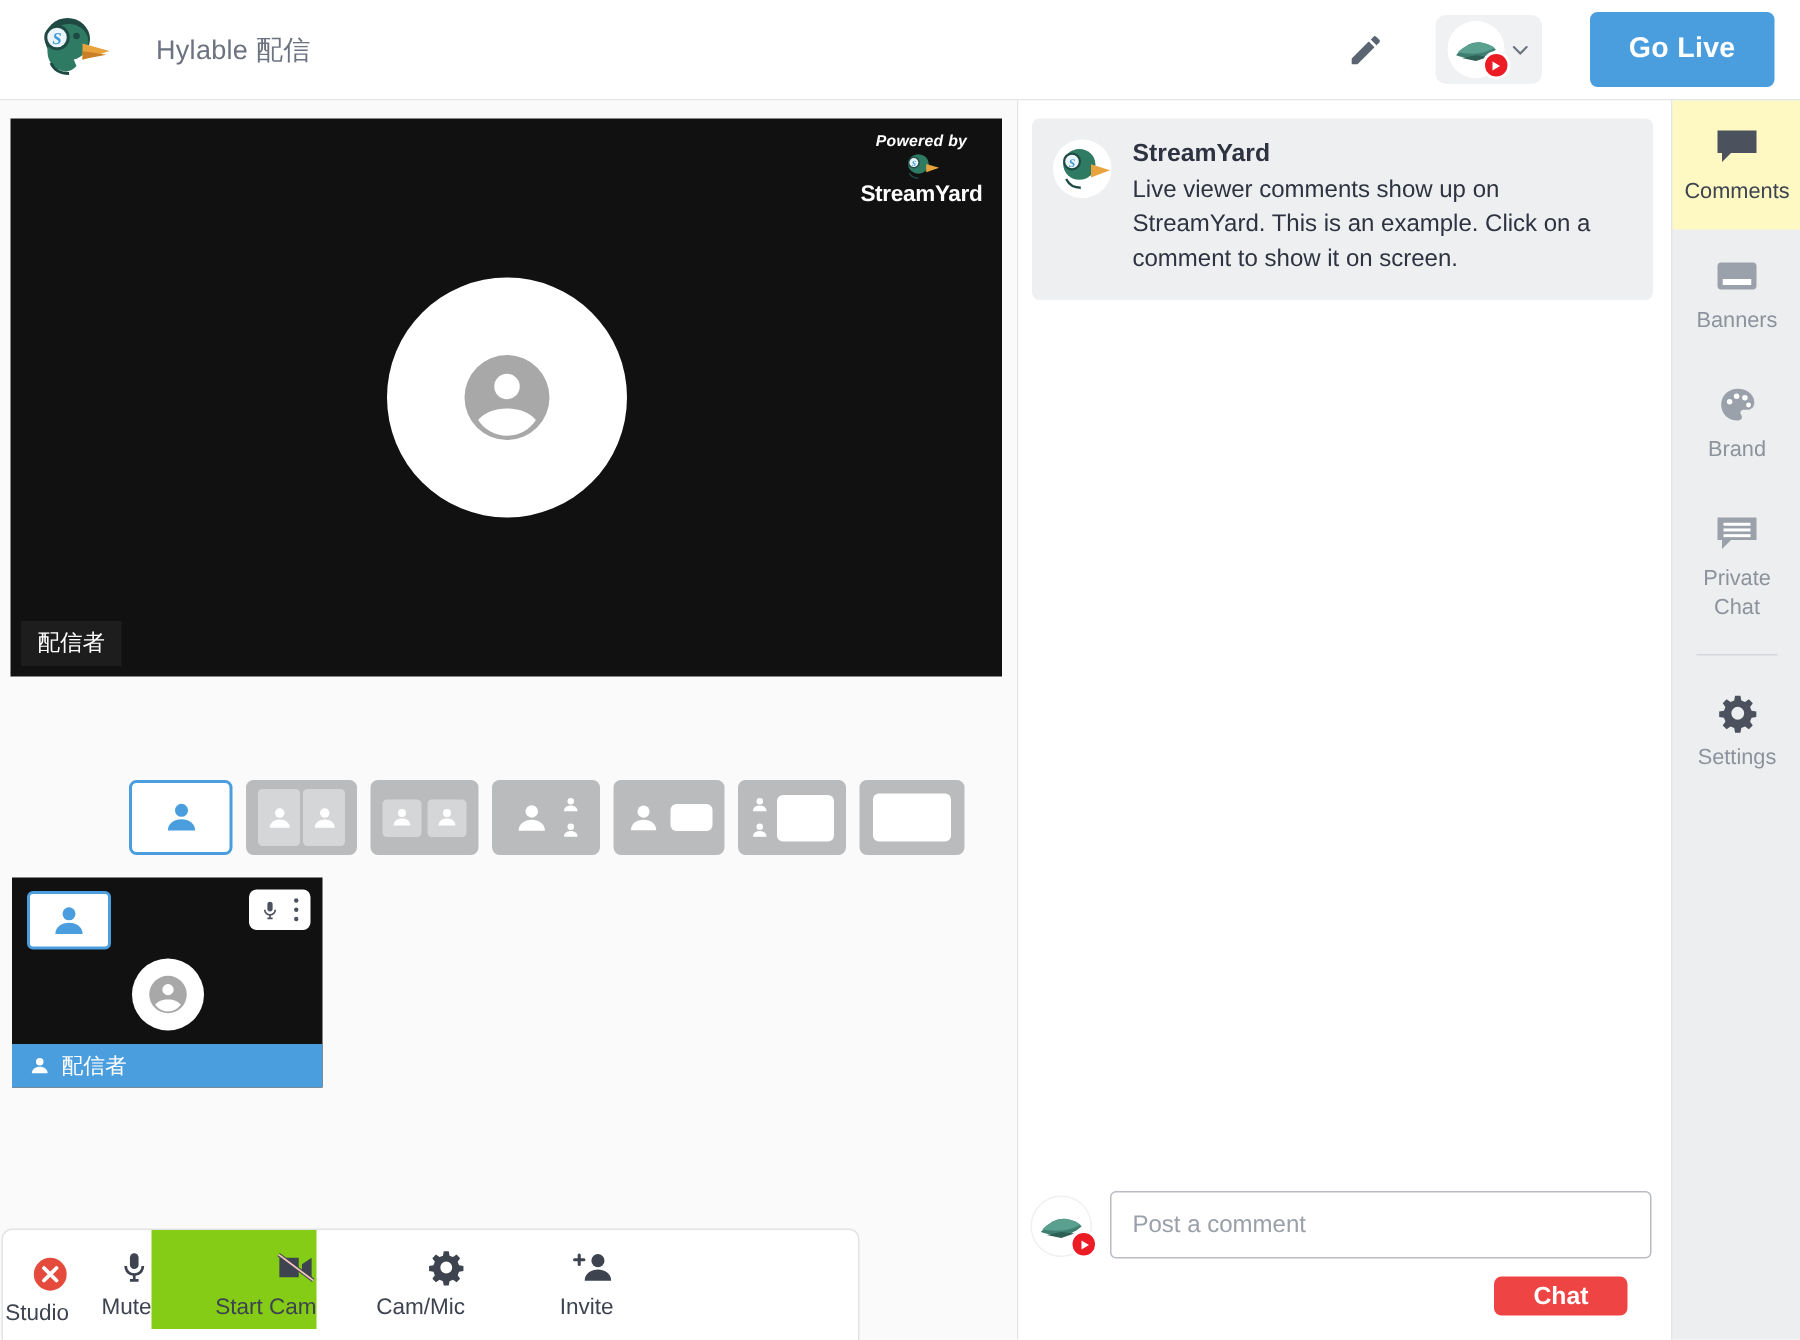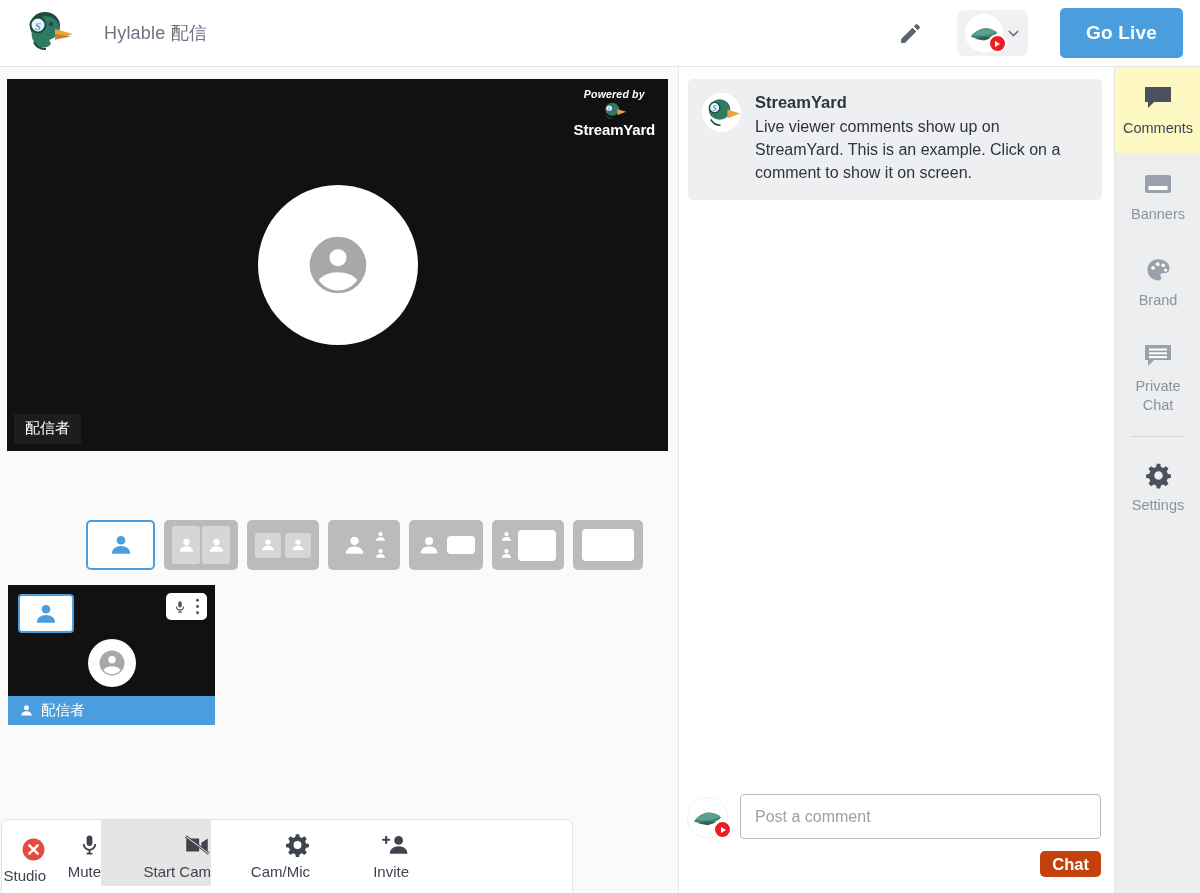--- a/index.html
+++ b/index.html
@@ -143,21 +143,21 @@
     background: #fff; border: 1px solid #e1e3e6; border-radius: 7px;
     display: flex; flex-wrap: wrap; align-content: flex-start;
     padding: 0; overflow: hidden;
   }
   .tool-button {
     width: 99px; height: 66px; background: none; border: none; cursor: pointer;
     display: flex; flex-direction: column; align-items: flex-end; justify-content: center;
     gap: 5px; font-family: "Liberation Sans", sans-serif;
     font-size: 15px; color: #3d4450; padding-top: 6px;
   }
-  .tool-button.is-active { background: #e5e5e5; }
+  .tool-button.is-active { background: #84cc16; }
   .tool-button.wide { width: 130px; }
   .tool-label { white-space: nowrap; }
 
   
   #studio-divider {
     position: absolute; left: 678px; top: 0; width: 1px; height: 826px;
     background: #e3e5e8;
   }
 
   
@@ -188,23 +188,23 @@
     width: 41px; height: 41px; border-radius: 50%; background: #fff; overflow: hidden;
     border: 1px solid #f0f0f0;
   }
   #comment-input {
     flex: 1; height: 45px; border: 1px solid #b8bcc2; border-radius: 4px;
     padding: 0 14px; font-size: 16px; color: #2d3340; outline: none;
     font-family: "Liberation Sans", sans-serif; background: #fff;
   }
   #comment-input::placeholder { color: #9aa0a8; }
   #chat-send-button {
-    align-self: flex-end; margin-top: 12px; margin-right: 0;
-    background: #c2410c; color: #fff; border: none; border-radius: 5px;
-    height: 36px; padding: 0 12px; font-size: 16.5px; font-weight: bold;
+    align-self: flex-end; margin-top: 12px; margin-right: 16px;
+    background: #ef4444; color: #fff; border: none; border-radius: 5px;
+    height: 36px; padding: 0 26px; font-size: 16.5px; font-weight: bold;
     cursor: pointer; font-family: "Liberation Sans", sans-serif;
   }
 
   
   #right-sidebar {
     position: absolute; left: 1114px; top: 0; width: 86px; height: 826px;
     background: #eceef0; border-left: 1px solid #e3e5e8;
   }
   #sidebar-scroll-cap {
     position: absolute; left: 0; top: 0; width: 86px; height: 8px; background: #eceef0;

